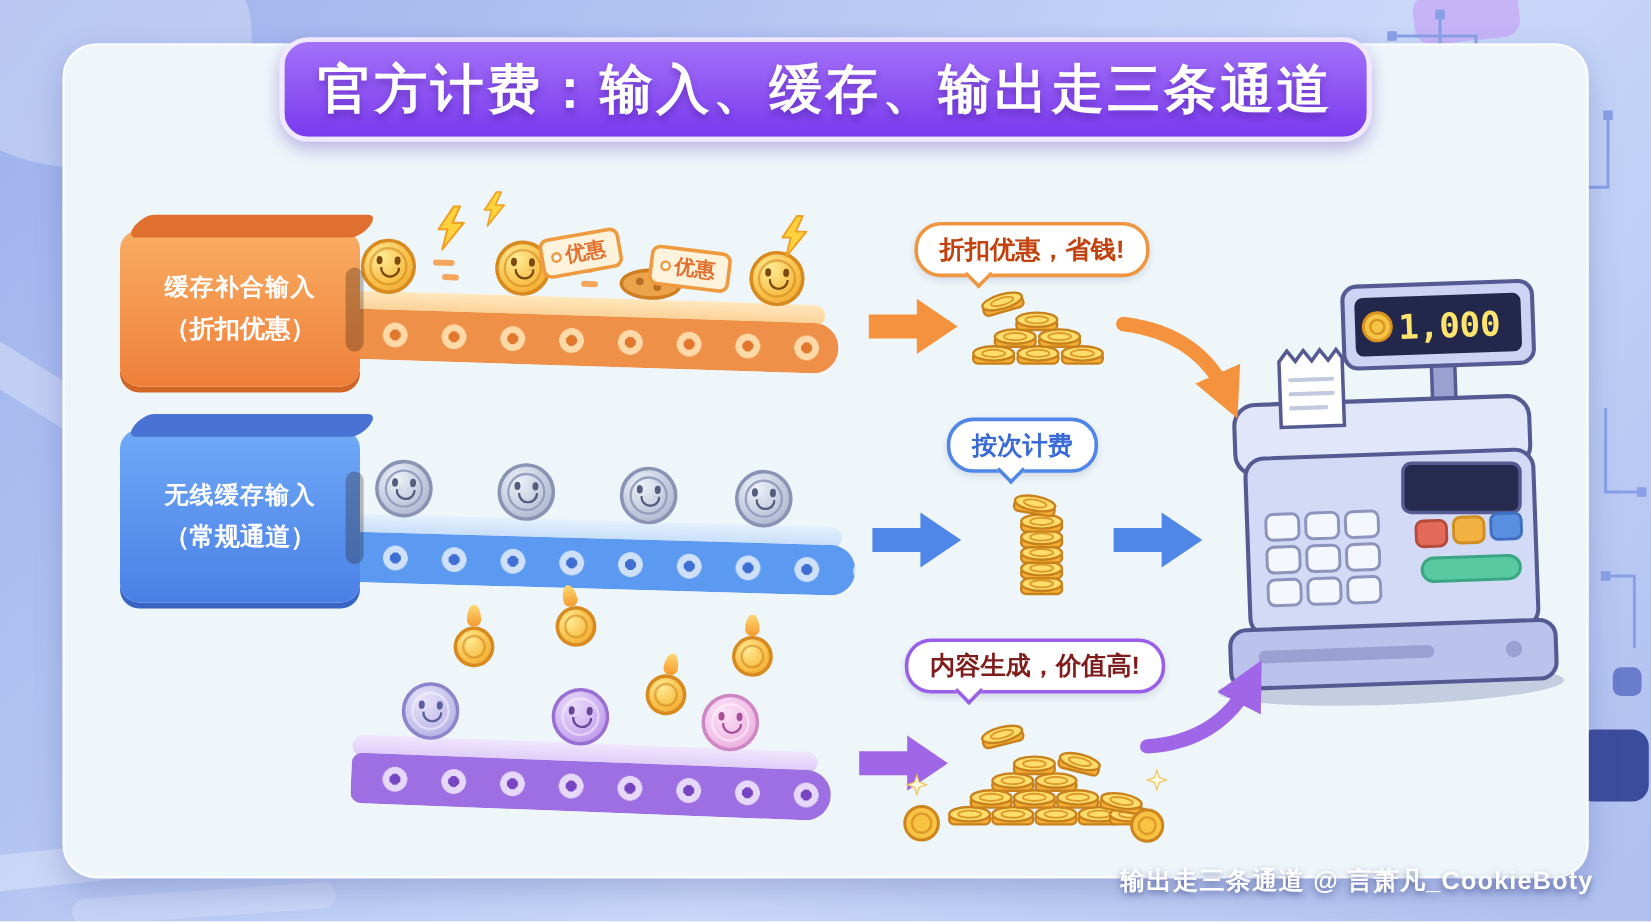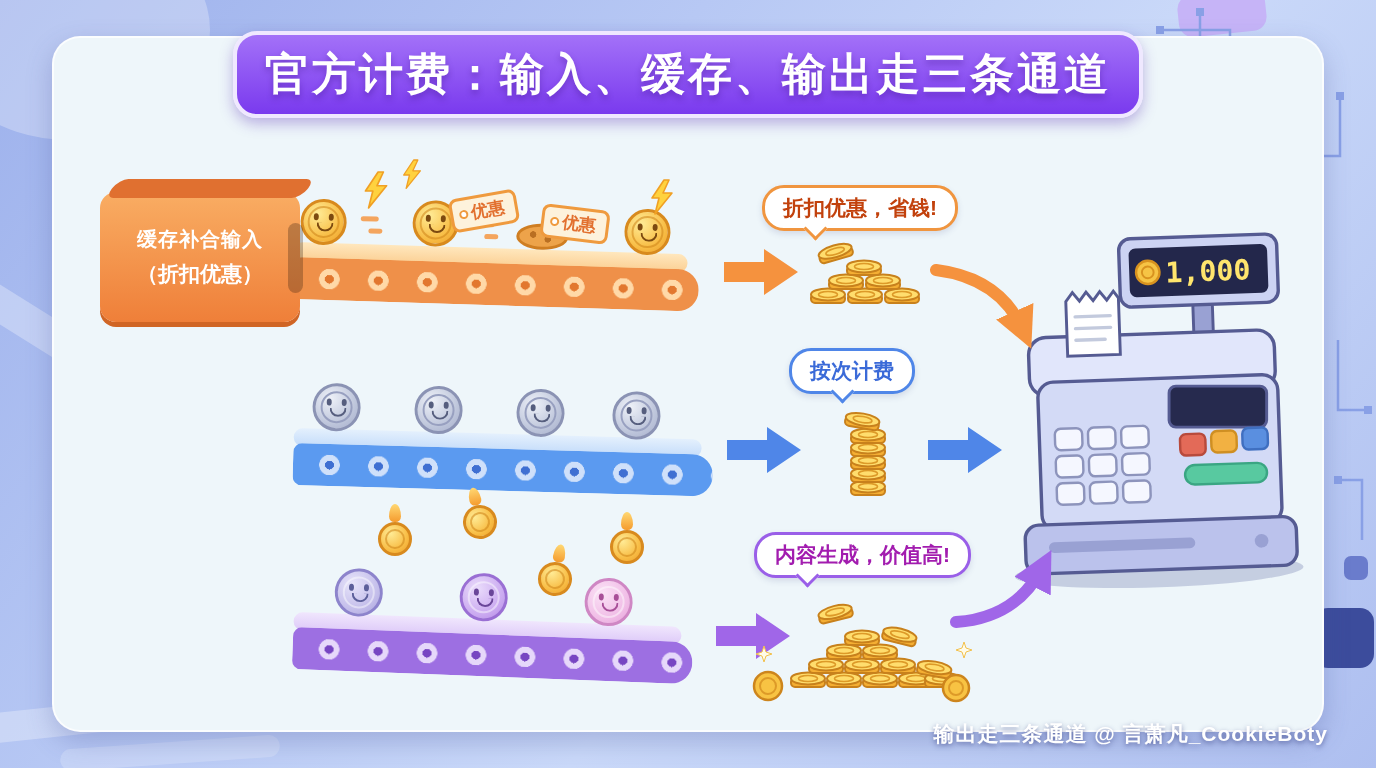--- a/index.html
+++ b/index.html
@@ -89,21 +89,21 @@
     width:5px;height:5px;border-radius:50%;background:#fff;border:2px solid #ef9a3e}
 
   .bubble{position:absolute;background:#fff;border-radius:22px;padding:6px 18px;font-size:21px;font-weight:bold;
     white-space:nowrap;z-index:5;box-shadow:0 3px 6px rgba(60,70,130,.15)}
   .bubble::after{content:"";position:absolute;bottom:-9px;left:42px;width:14px;height:14px;background:#fff;
     transform:rotate(45deg)}
   .bub-orange{border:3px solid #f0953f;color:#c2410c}
   .bub-orange::after{border-right:3px solid #f0953f;border-bottom:3px solid #f0953f}
   .bub-blue{border:3px solid #4f86e8;color:#3a6ad8}
   .bub-blue::after{border-right:3px solid #4f86e8;border-bottom:3px solid #4f86e8}
-  .bub-purple{border:3px solid #9a5fe8;color:#a21caf}
+  .bub-purple{border:3px solid #9a5fe8;color:#7f1d1d}
   .bub-purple::after{border-right:3px solid #9a5fe8;border-bottom:3px solid #9a5fe8}
 
   .abs{position:absolute}
   svg.layer{position:absolute;z-index:3;overflow:visible}
 
   .watermark{position:absolute;right:48px;top:720px;z-index:10;color:#fff;font-weight:bold;font-size:21px;
     letter-spacing:1px;text-shadow:0 2px 5px rgba(55,65,130,.65)}
 </style>
 </head>
 <body>
@@ -216,20 +216,24 @@
 
   <svg class="layer" style="left:928px;top:252px" width="115" height="100" viewBox="0 0 115 100">
     <defs>
         <marker id="mo" viewBox="0 0 10 10" refX="5" refY="5" markerWidth="3.4" markerHeight="3.4" orient="auto">
           <path d="M0,0 L10,5 L0,10 Z" fill="#f5923e"></path>
         </marker>
       </defs>
     <path d="M8,18 Q72,26 95,78" fill="none" stroke="#f5923e" stroke-width="12" stroke-linecap="round" marker-end="url(#mo)"></path>
   </svg>
 
+  <div class="lane-box box-blue" style="left:100px;top:358px;height:144px">
+    <div class="l1">无线缓存输入</div>
+    <div class="l2">（常规通道）</div>
+  </div>
 
   <div class="belt belt-blue" style="left:294px;top:428px;width:420px;transform:rotate(1.6deg)">
     <div class="belt-items">
       <div class="disc" style="left:18px;top:0">
           <i class="face"></i>
         </div>
       <div class="disc" style="left:120px;top:0">
           <i class="face"></i>
         </div>
       <div class="disc" style="left:222px;top:0">

